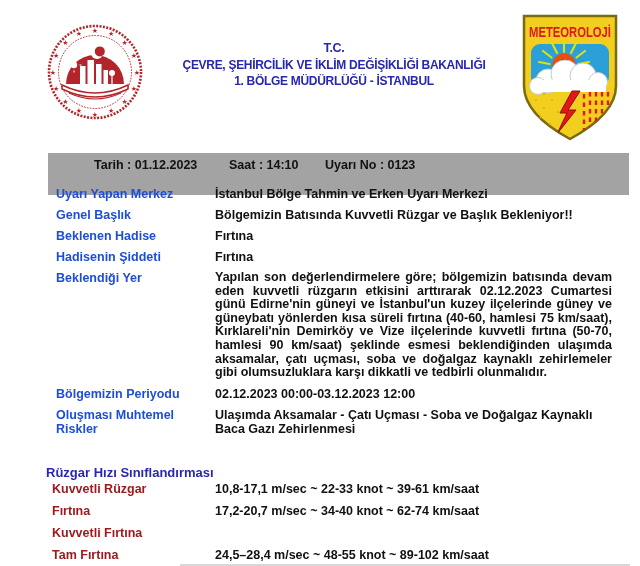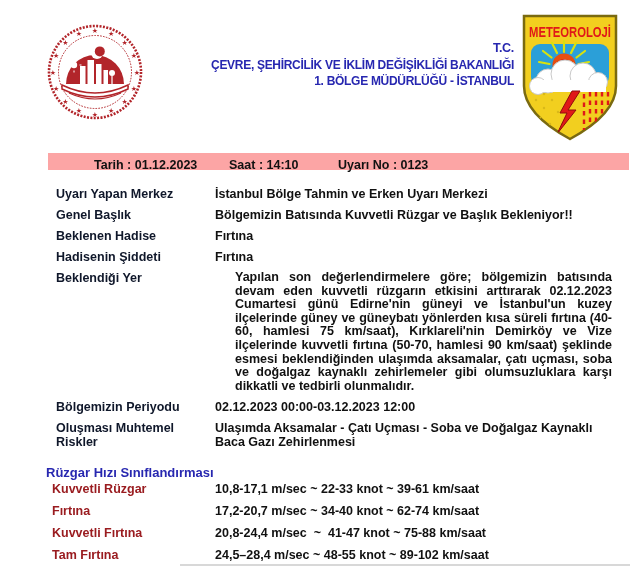--- a/index.html
+++ b/index.html
@@ -6,39 +6,39 @@
   html,body { background:#fff; }
   .page {
     position:relative; width:640px; height:566px; background:#ffffff;
     overflow:hidden; font-family:"Liberation Sans", sans-serif; font-weight:bold;
   }
   
   .emblem { position:absolute; left:45px; top:12px; width:100px; height:122px; }
   .shield { position:absolute; left:514px; top:12px; width:112px; height:132px; }
   .head-text {
     position:absolute; left:154px; top:40px; width:360px;
-    text-align:right; color:#2727b0; font-size:12px; line-height:16.5px;
+    text-align:center; color:#2727b0; font-size:12px; line-height:16.5px;
     letter-spacing:-0.3px;
   }
   .head-text .tc { font-size:12.5px; }
   
   .info-bar {
-    position:absolute; left:48px; top:153px; width:581px; height:17px;
-    background:#fca5a5; color:#111; font-size:12.5px;
+    position:absolute; left:48px; top:153px; width:581px; height:42px;
+    background:#a3a3a3; color:#111; font-size:12.5px;
   }
   .info-bar span { position:absolute; top:5px; white-space:nowrap; }
   .info-bar .d { left:46px; }
   .info-bar .t { left:181px; }
-  .info-bar .n { left:290px; }
+  .info-bar .n { left:277px; }
   
   .details { position:absolute; left:56px; top:187px; width:556px; }
   .drow { display:flex; margin-bottom:7px; font-size:12.5px; line-height:14px; }
-  .drow .lbl { width:159px; flex:0 0 159px; color:#0f172a; }
+  .drow .lbl { width:159px; flex:0 0 159px; color:#1d4ed8; }
   .drow .val { flex:1; color:#111; }
-  .drow .val.justify { text-align:justify; line-height:13.6px;margin-left:20px; }
+  .drow .val.justify { text-align:justify; line-height:13.6px; }
   
   .wind { position:absolute; left:46px; top:466px; width:570px; }
   .wind-title { color:#2727b0; font-size:13px; line-height:14px; margin-bottom:2px; }
   .wrow { display:flex; padding-left:6px; margin-bottom:8px; font-size:12.5px; line-height:14px; }
   .wrow .lbl { width:163px; flex:0 0 163px; color:#9a1c20; }
   .wrow .val { flex:1; color:#111; white-space:pre; }
   
   .bottom-smear { position:absolute; left:180px; top:564px; width:450px; height:2px; background:#c8c8c8; opacity:.7; }
 </style>
 </head>
@@ -188,21 +188,20 @@
     <div class="wrow">
       <div class="lbl">Kuvvetli Rüzgar</div>
       <div class="val">10,8-17,1 m/sec ~ 22-33 knot ~ 39-61 km/saat</div>
     </div>
     <div class="wrow">
       <div class="lbl">Fırtına</div>
       <div class="val">17,2-20,7 m/sec ~ 34-40 knot ~ 62-74 km/saat</div>
     </div>
     <div class="wrow">
       <div class="lbl">Kuvvetli Fırtına</div>
-      <div class="val">20,8-24,4 m/sec  ~  41-47 knot ~ 75-88 km/saat</div>
     </div>
     <div class="wrow">
       <div class="lbl">Tam Fırtına</div>
       <div class="val">24,5–28,4 m/sec ~ 48-55 knot ~ 89-102 km/saat</div>
     </div>
   </div>
 
   <div class="bottom-smear"></div>
 </div>
 

